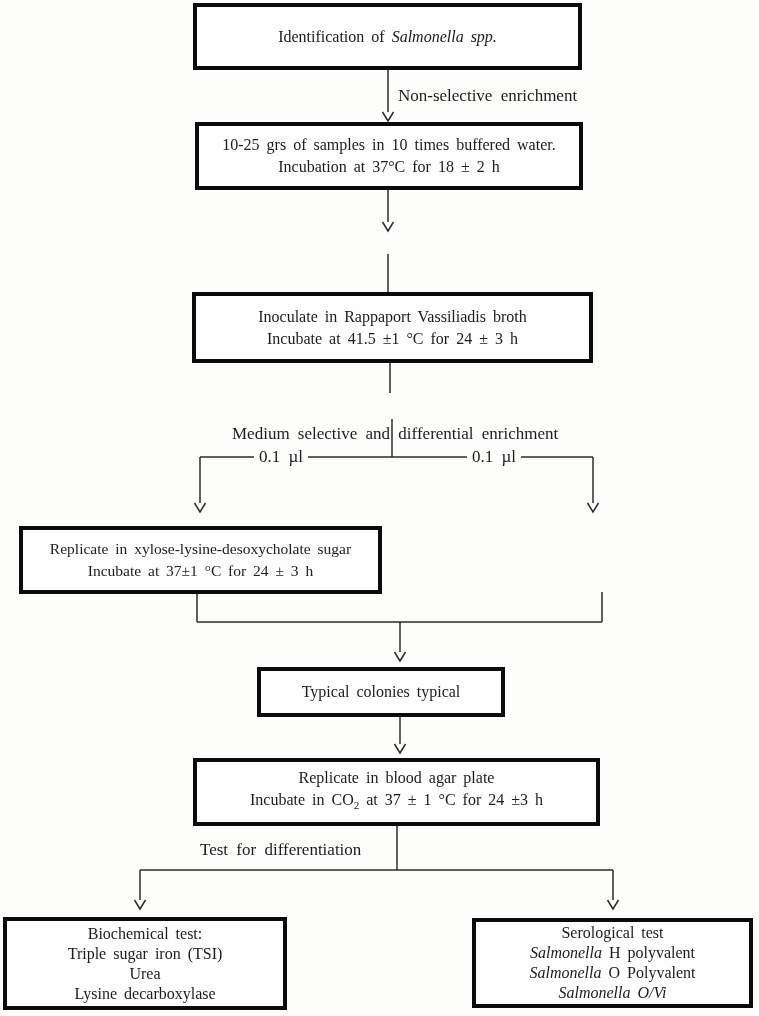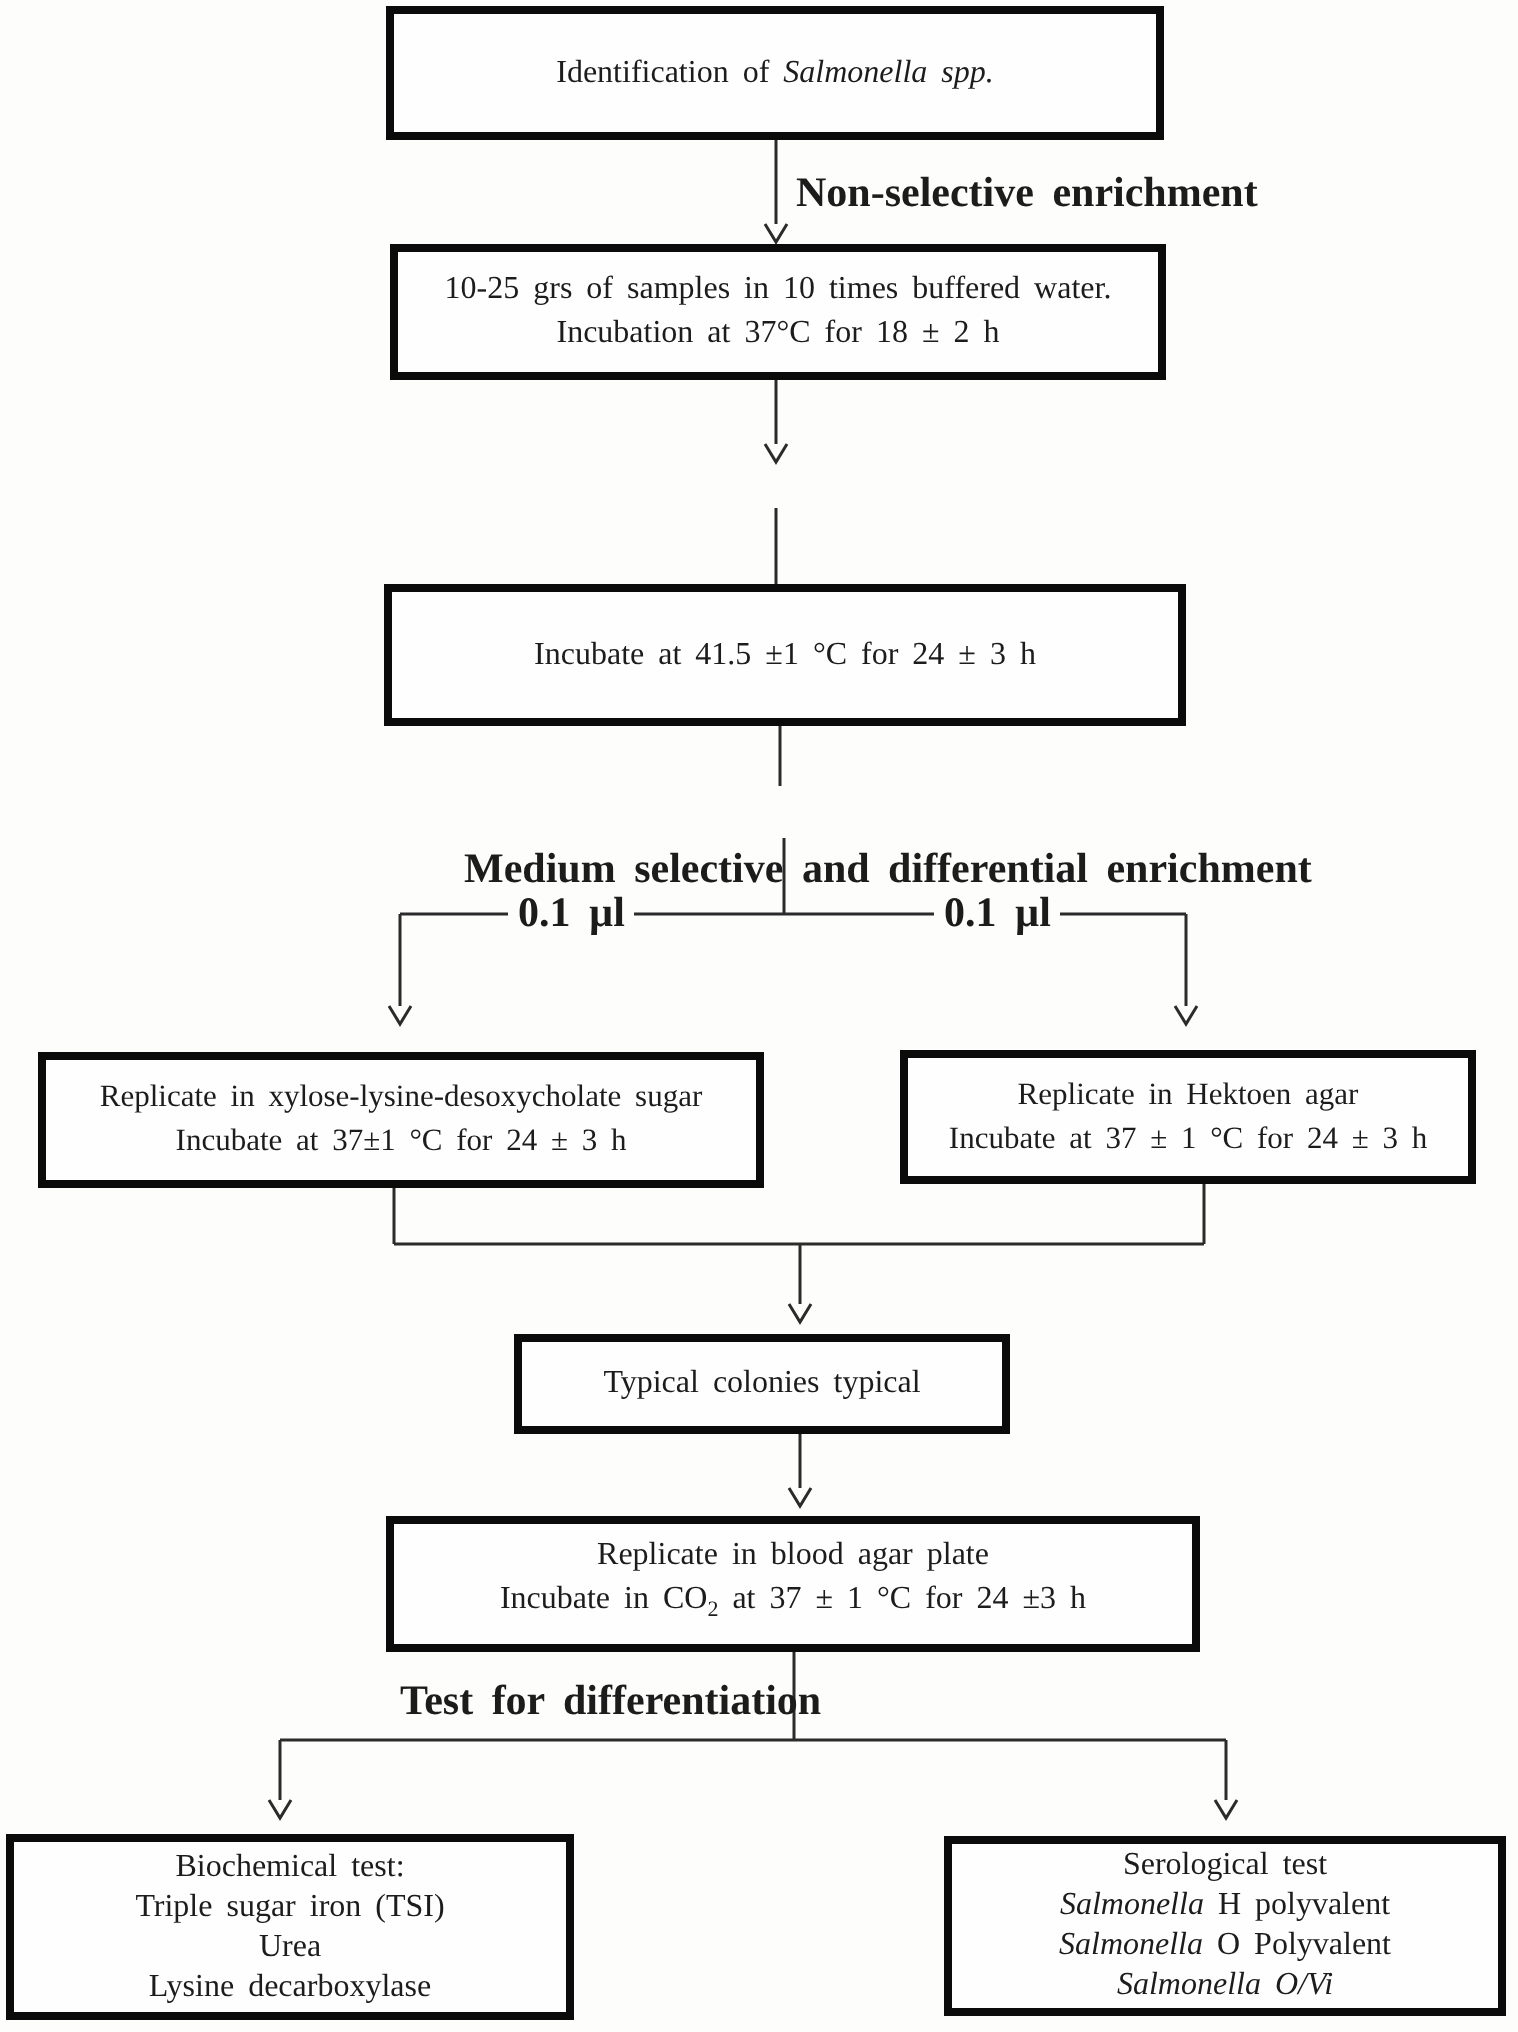--- a/index.html
+++ b/index.html
@@ -29,25 +29,24 @@
     text-align: center;
     font-size: 16px;
     line-height: 22px;
     word-spacing: 3px;
   }
   .box.compact { line-height: 20px; }
   .it { font-style: italic; }
   .lbl {
     position: absolute;
     z-index: 3;
-    font-size: 21px;
+    font-size: 17px;
     line-height: 22px;
     word-spacing: 4px;
     white-space: nowrap;
-    font-weight: bold;
   }
   .lbl.online {
     background: #fdfdfc;
     padding: 0 5px;
     line-height: 21px;
   }
   sub { font-size: 11px; }
 </style>
 </head>
 <body>
@@ -94,32 +93,29 @@
   <div class="box" style="left:193px; top:3px; width:389px; height:67px;">
     <div><span>Identification of </span><span class="it">Salmonella spp.</span></div>
   </div>
 
   <div class="box" style="left:195px; top:122px; width:388px; height:68px;">
     <div>10-25 grs of samples in 10 times buffered water.</div>
     <div>Incubation at 37°C for 18 ± 2 h</div>
   </div>
 
   <div class="box" style="left:192px; top:292px; width:401px; height:71px;">
+    <div>Inoculate in Rappaport Vassiliadis broth</div>
     <div>Incubate at 41.5 ±1 °C for 24 ± 3 h</div>
   </div>
 
   <div class="box" style="left:19px; top:526px; width:363px; height:68px; font-size:15.5px;">
     <div>Replicate in xylose-lysine-desoxycholate sugar</div>
     <div>Incubate at 37±1 °C for 24 ± 3 h</div>
   </div>
 
-  <div class="box" style="left:450px; top:525px; width:288px; height:67px; font-size:15.5px;">
-    <div>Replicate in Hektoen agar</div>
-    <div>Incubate at 37 ± 1 °C for 24 ± 3 h</div>
-  </div>
 
   <div class="box" style="left:257px; top:667px; width:248px; height:50px;">
     <div>Typical colonies typical</div>
   </div>
 
   <div class="box" style="left:193px; top:758px; width:407px; height:68px;">
     <div>Replicate in blood agar plate</div>
     <div><span>Incubate in CO</span><sub>2</sub><span> at 37 ± 1 °C for 24 ±3 h</span></div>
   </div>
 

